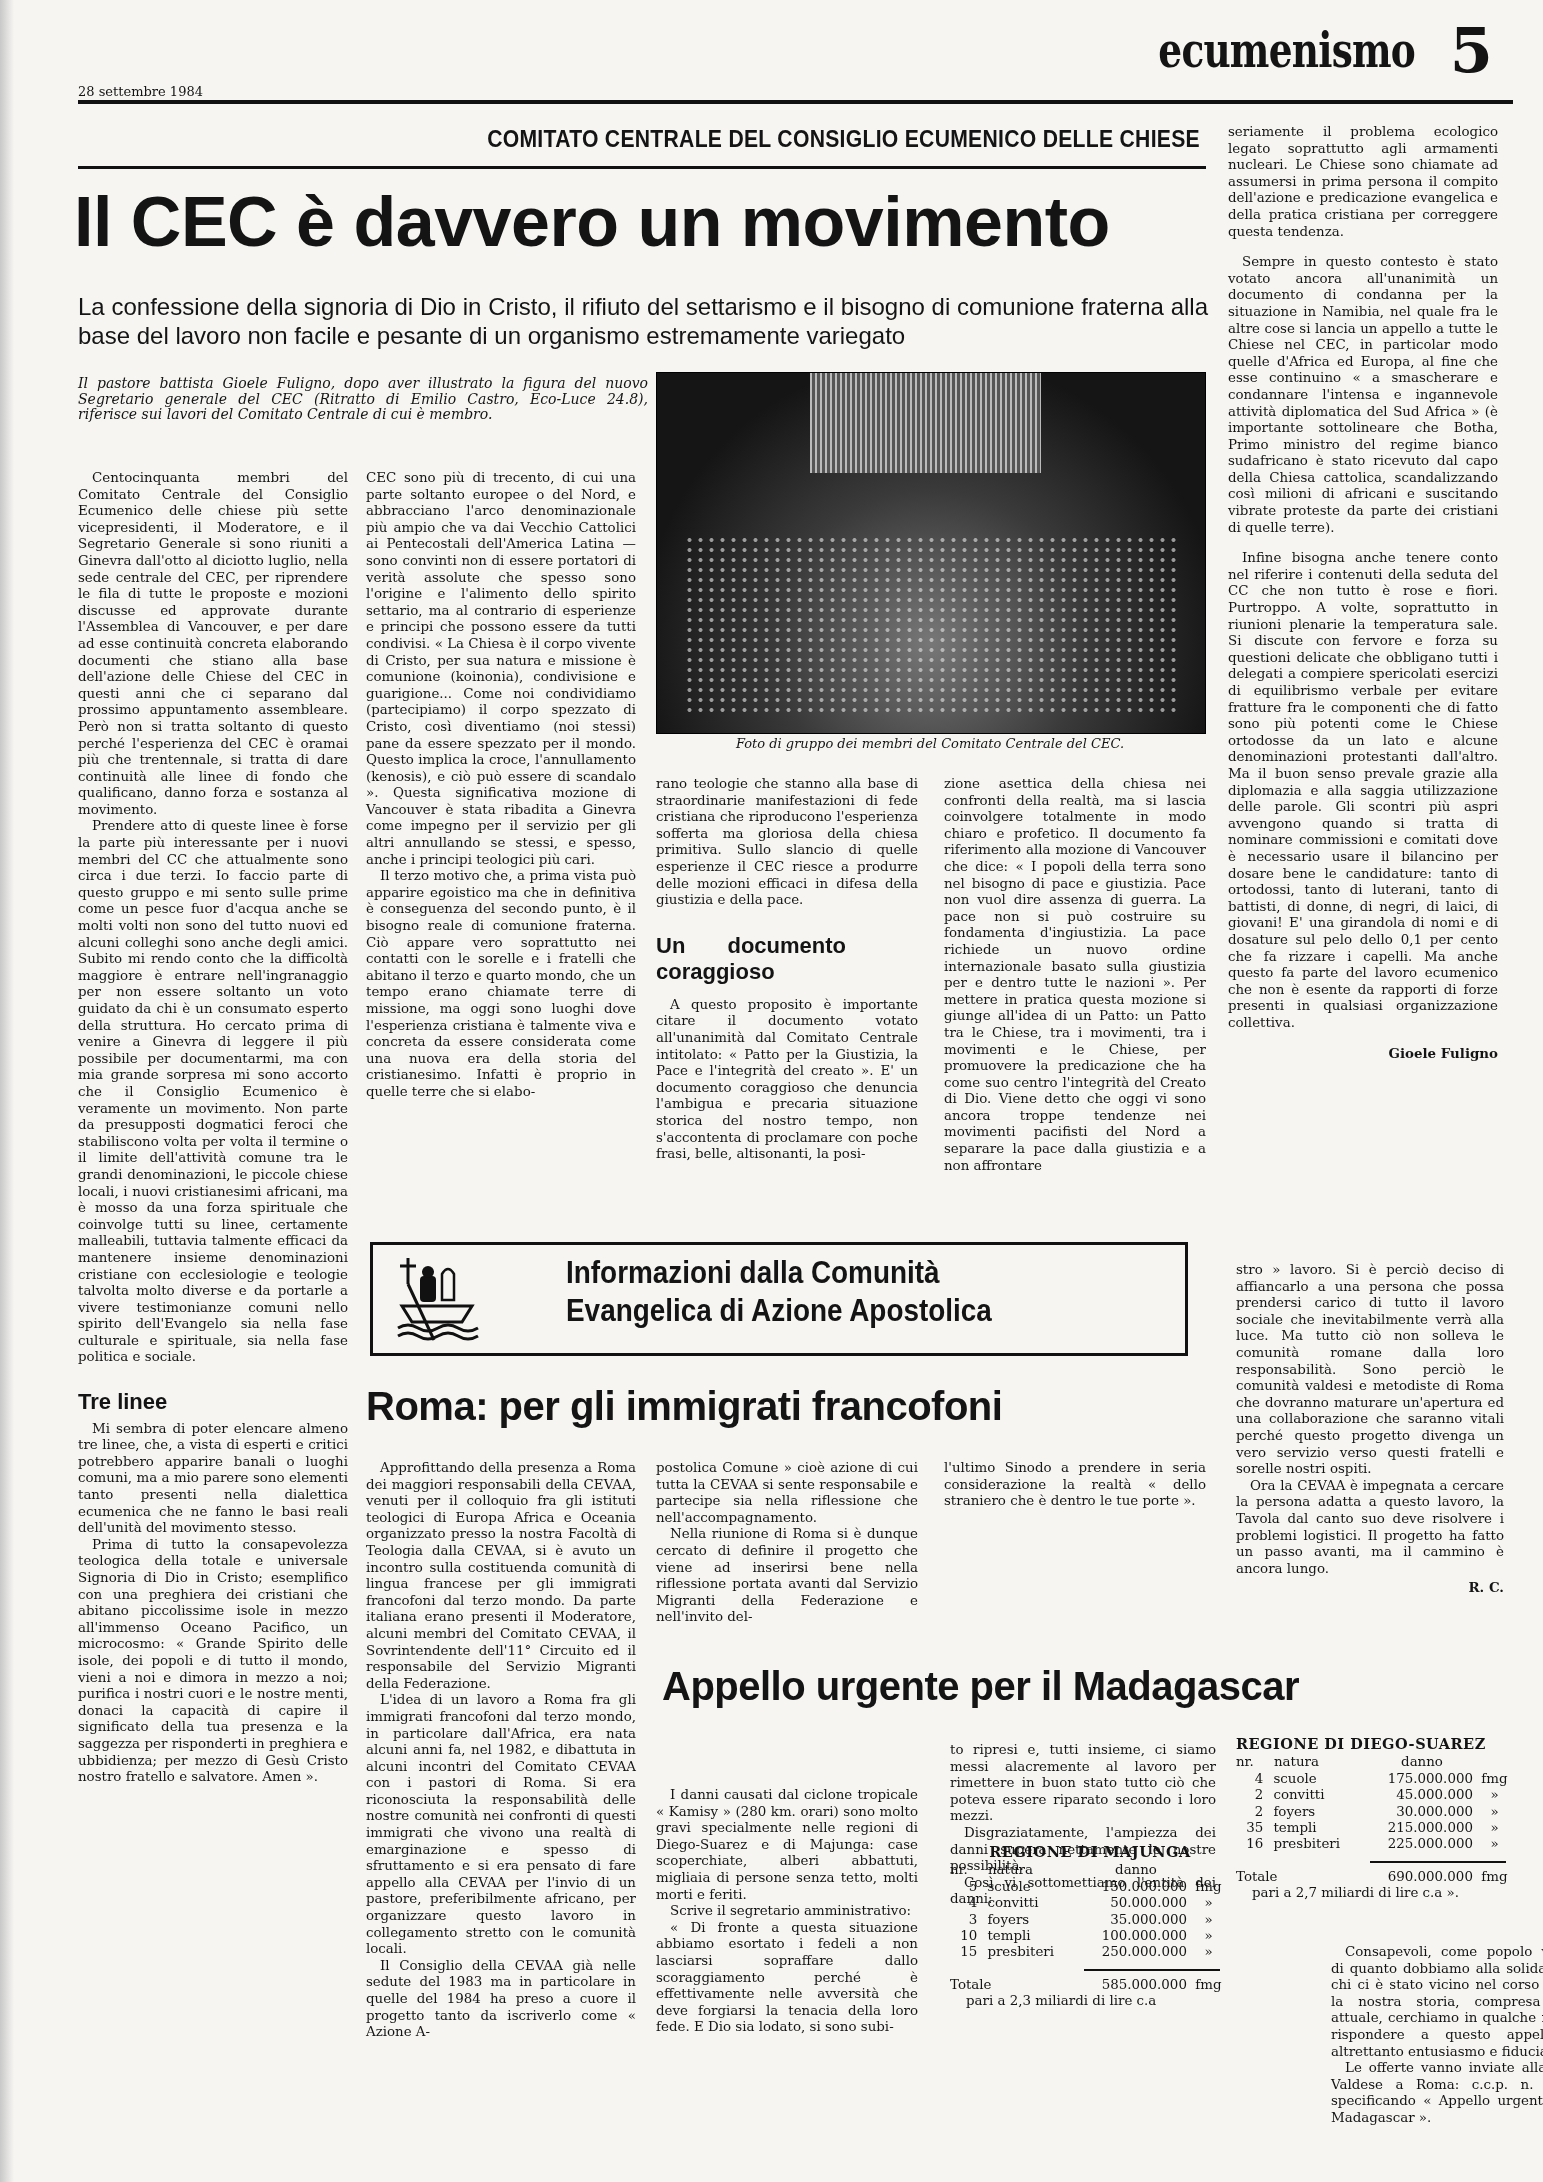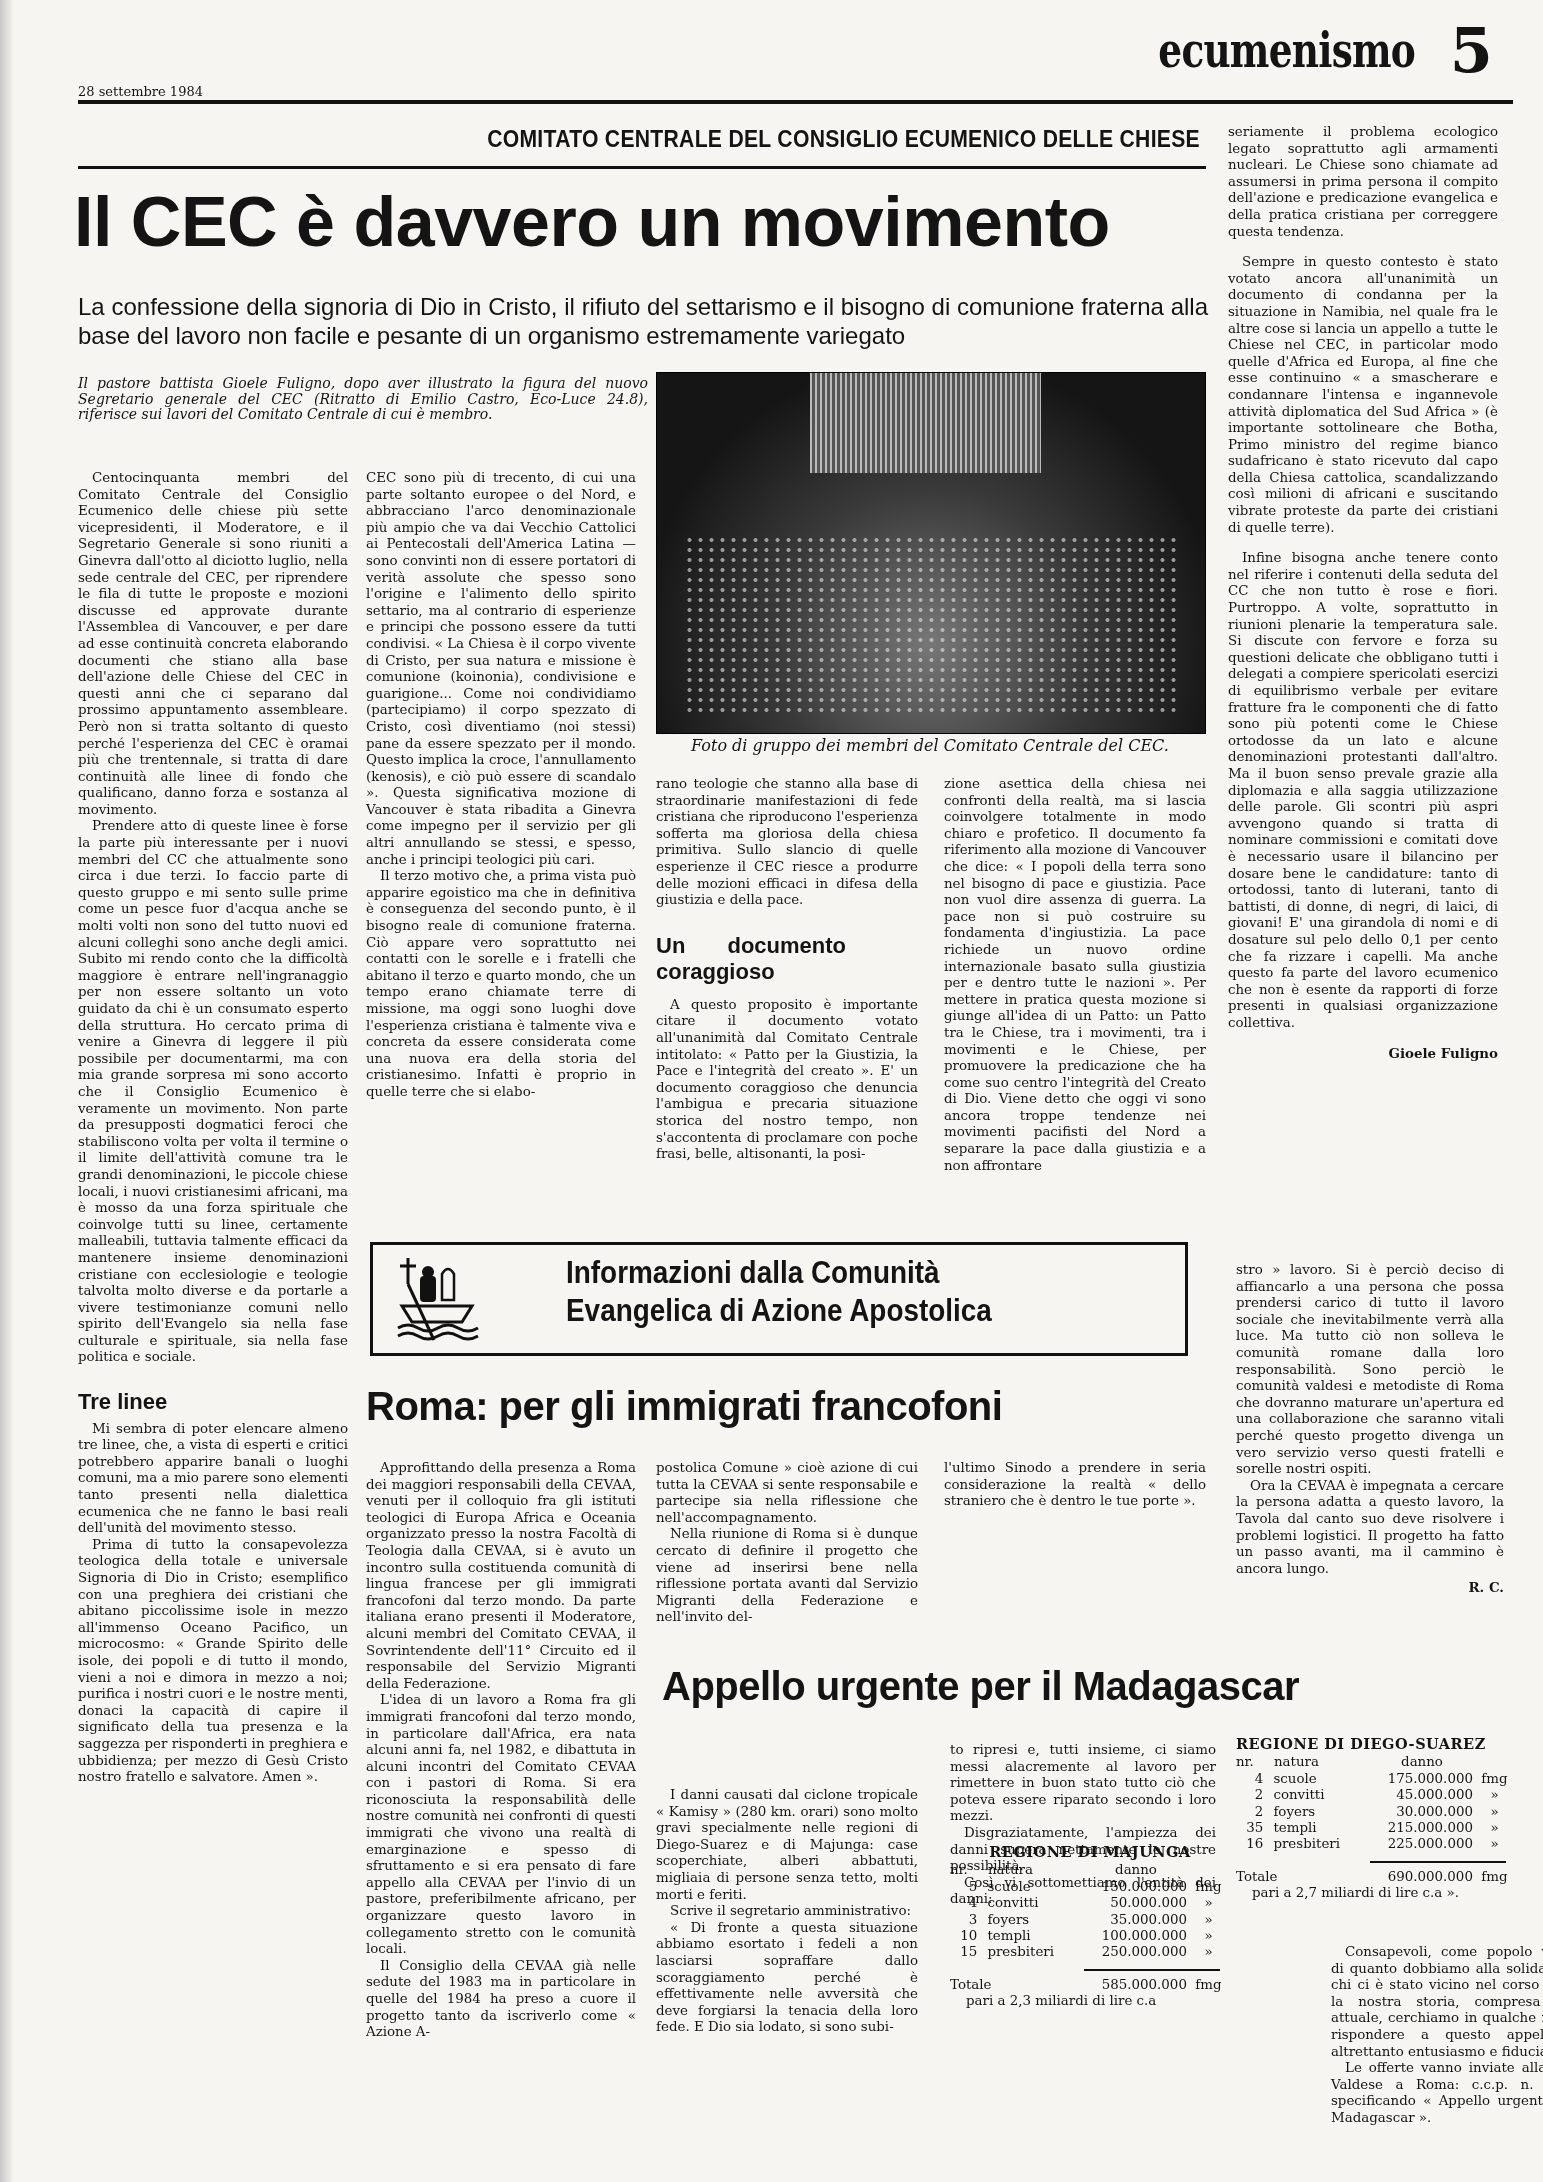--- a/index.html
+++ b/index.html
@@ -22,21 +22,21 @@
   .headline{left:74px;top:182px;font-family:"Liberation Sans",sans-serif;font-weight:bold;font-size:70px;
             letter-spacing:-0.5px;}
   .subhead{left:78px;top:292px;width:1130px;font-family:"Liberation Sans",sans-serif;font-size:24px;
            line-height:29px;text-align:justify;}
   .intro{left:78px;top:376px;width:570px;font-style:italic;font-size:14px;line-height:15.5px;text-align:justify;}
   .photo{left:656px;top:372px;width:548px;height:360px;background:
          radial-gradient(ellipse at 50% 75%,#777 0%,#3a3a3a 40%,#151515 75%);border:1px solid #000;overflow:hidden;}
   .photo .banner{position:absolute;top:0;height:100px;background:repeating-linear-gradient(90deg,#bbb 0 2px,#555 2px 5px);}
   .photo .crowd{position:absolute;left:5%;right:5%;top:45%;bottom:5%;
          background:radial-gradient(circle,#ddd 1.5px,transparent 2.5px) 0 0/11px 10px;opacity:.65;}
-  .caption{left:656px;top:736px;width:548px;text-align:center;font-style:italic;font-size:16px;}
+  .caption{left:656px;top:736px;width:548px;text-align:center;font-style:italic;font-size:13px;}
   .subtitle{font-family:"Liberation Sans",sans-serif;font-weight:bold;}
   .box{left:370px;top:1242px;width:812px;height:108px;border:3px solid #111;}
   .box-title{left:566px;top:1254px;font-family:"Liberation Sans",sans-serif;font-weight:bold;font-size:31px;
              line-height:38px;transform:scaleX(0.9);transform-origin:left top;}
   .h2{font-family:"Liberation Sans",sans-serif;font-weight:bold;font-size:40px;letter-spacing:-0.5px;}
   .tbl{font-family:"DejaVu Serif",serif;font-size:13.4px;line-height:16.4px;}
   .tbl .trow{display:flex;align-items:flex-end;}
   .tbl .n{width:28px;text-align:right;padding-right:10px;}
   .tbl .nat{width:92px;}
   .tbl .val{width:112px;text-align:right;}

